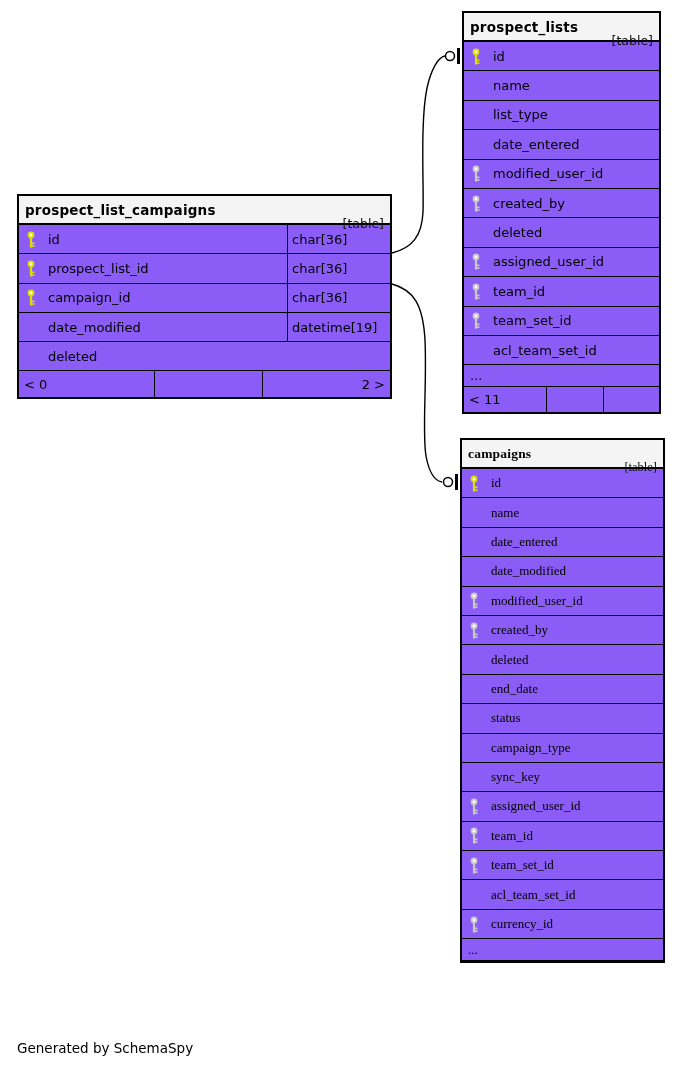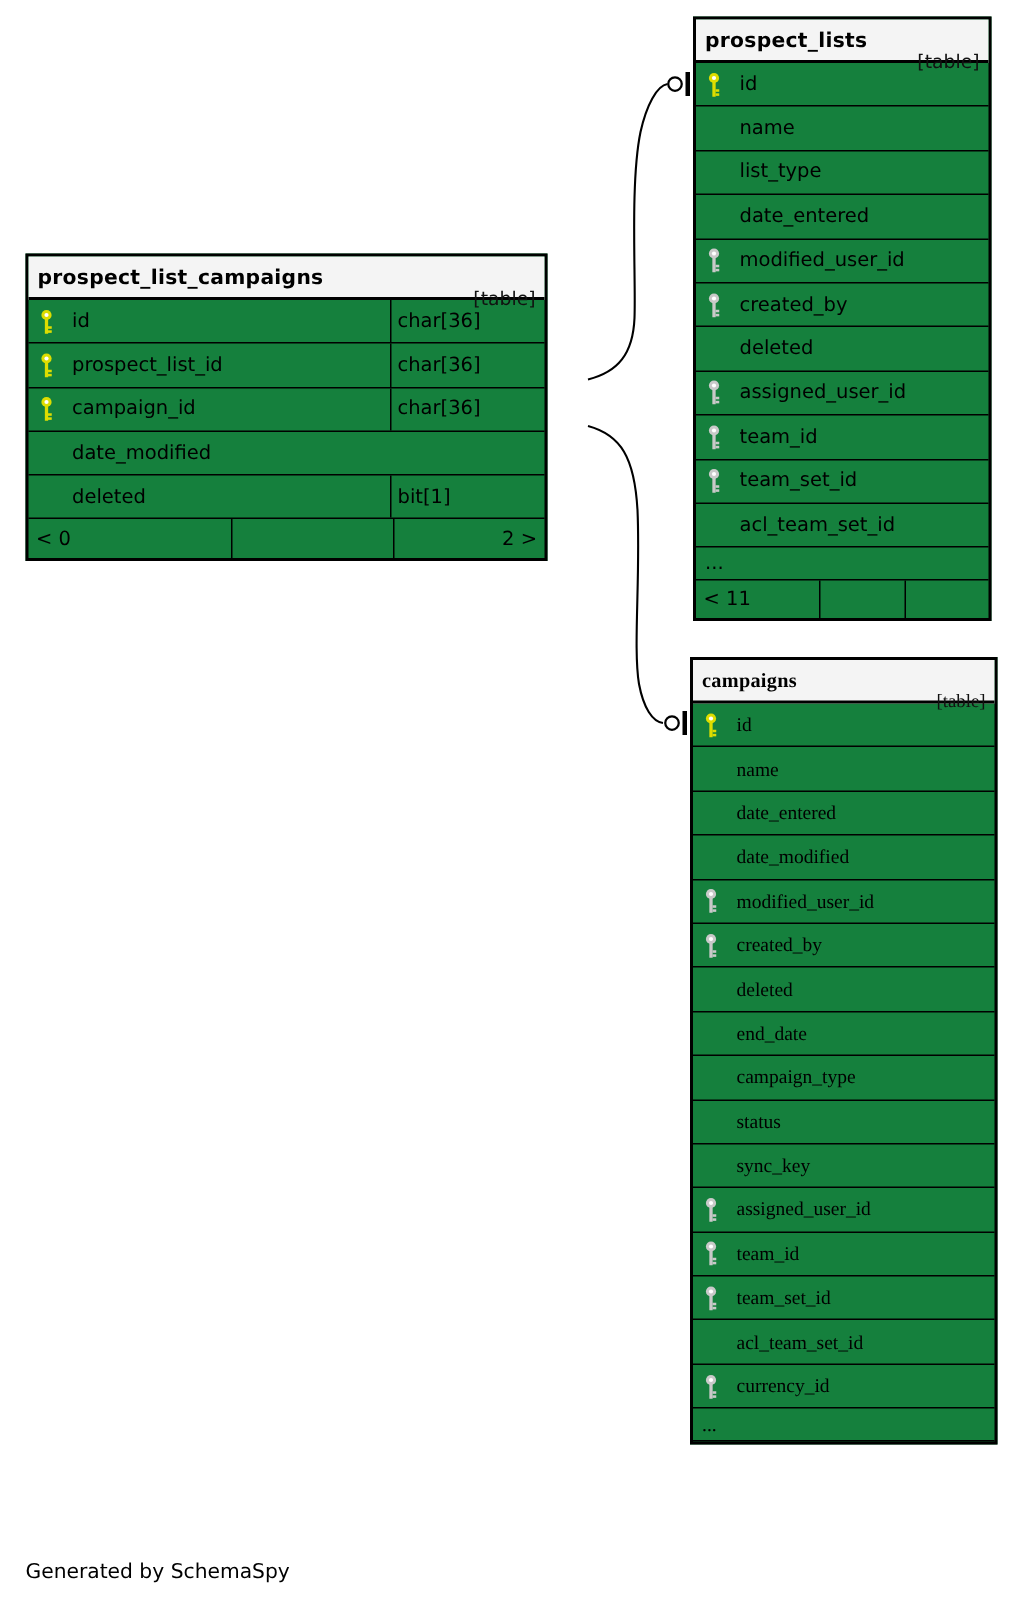--- a/index.html
+++ b/index.html
@@ -3,24 +3,24 @@
 <meta charset="utf-8">
 <style>
   html,body{margin:0;padding:0;}
   body{
     width:681px;height:1069px;position:relative;background:#ffffff;
     font-family:"DejaVu Sans","Liberation Sans",sans-serif;color:#000;
     overflow:hidden;
   }
   .connectors{position:absolute;left:0;top:0;z-index:0;pointer-events:none;}
   .dbtable{
-    position:absolute;background:#15803d;border:2px solid #000;box-sizing:border-box;
+    position:absolute;background:#8b5cf6;border:2px solid #000;box-sizing:border-box;
     z-index:1;font-size:13px;
   }
-  #t0{left:17px;top:169px;width:348px;}
+  #t0{left:17px;top:194px;width:375px;}
   #t1{left:462px;top:11px;width:199px;}
   #t2{left:460px;top:438px;width:205px;font-family:Liberation Serif, serif;}
   .thead{
     height:29px;display:flex;align-items:center;justify-content:space-between;
     background:#f4f4f4;border-bottom:2px solid #000;padding:0 6px;box-sizing:border-box;
   }
   .tname{font-weight:bold;font-size:13.5px;letter-spacing:.2px;}
   .ttag{font-size:12.5px;color:#111;margin-top:28px;}
   .row{
     display:flex;align-items:center;height:29.4px;border-bottom:1px solid #000;
@@ -100,25 +100,25 @@
             <rect x="6" y="11.5" width="2.5" height="1.7" fill="#dddd00"></rect>
             <rect x="6" y="14.2" width="2.5" height="1.7" fill="#dddd00"></rect>
           </svg>
         </span>
         <span class="colname">campaign_id</span>
         <span class="coltype">char[36]</span>
       </div>
       <div class="row">
         <span class="keycell"></span>
         <span class="colname">date_modified</span>
+        <span class="coltype">datetime[19]</span>
       </div>
       <div class="row">
         <span class="keycell"></span>
         <span class="colname">deleted</span>
-        <span class="coltype">bit[1]</span>
       </div>
     </div>
   <div class="tfoot">
     <span class="fcell">&lt; 0</span>
     <span class="fcell mid"></span>
     <span class="fcell right">2 &gt;</span>
   </div>
 </div>
 
 <div class="dbtable" id="t1">
@@ -285,25 +285,25 @@
       <div class="row">
         <span class="keycell"></span>
         <span class="colname">deleted</span>
       </div>
       <div class="row">
         <span class="keycell"></span>
         <span class="colname">end_date</span>
       </div>
       <div class="row">
         <span class="keycell"></span>
+        <span class="colname">status</span>
+      </div>
+      <div class="row">
+        <span class="keycell"></span>
         <span class="colname">campaign_type</span>
-      </div>
-      <div class="row">
-        <span class="keycell"></span>
-        <span class="colname">status</span>
       </div>
       <div class="row">
         <span class="keycell"></span>
         <span class="colname">sync_key</span>
       </div>
       <div class="row">
         <span class="keycell">
           <svg width="11" height="17" viewBox="0 0 11 17">
             <circle cx="5" cy="4" r="3.4" fill="#c9c9c9"></circle>
             <circle cx="5" cy="4" r="1.4" fill="#ffffff"></circle>

